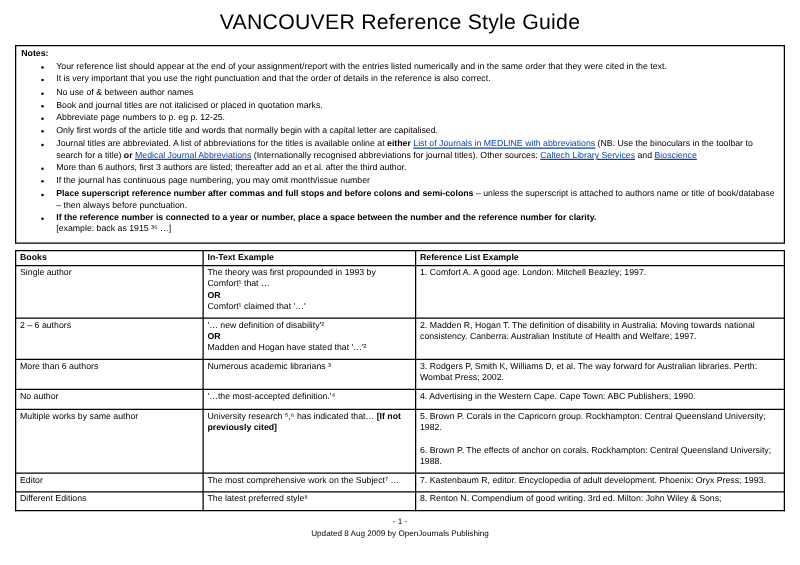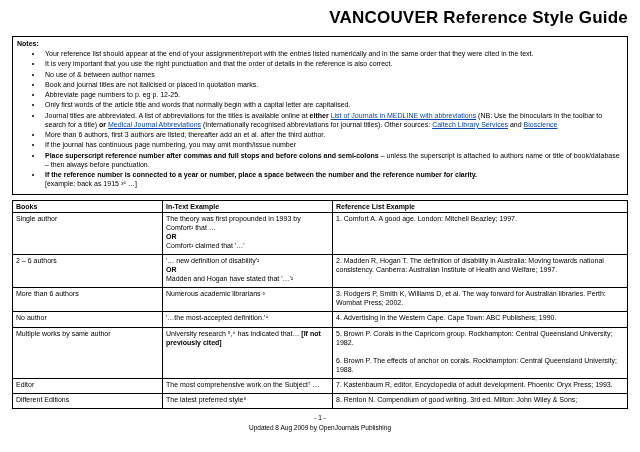--- a/index.html
+++ b/index.html
@@ -8,21 +8,21 @@
     width:640px; height:452px; overflow:hidden;
     font-family:"Liberation Sans", sans-serif;
     color:#000;
   }
   .page {
     width:640px; height:452px;
     background:#fff;
     padding:6px 12px 4px 12px;
   }
   .doc-title {
-    font-size:17px; font-weight:bold; text-align:right;
+    font-size:17px; font-weight:normal; text-align:center;
     margin:2px 0 8px 0; letter-spacing:0.2px;
   }
   .notes-box {
     border:1px solid #000;
     padding:2px 6px 4px 4px;
     font-size:7px; line-height:1.32;
   }
   .notes-heading { font-weight:bold; }
   .notes-list { list-style:disc outside; margin:1px 0 0 26px; }
   .notes-list li { padding-left:2px; margin-bottom:1px; }

